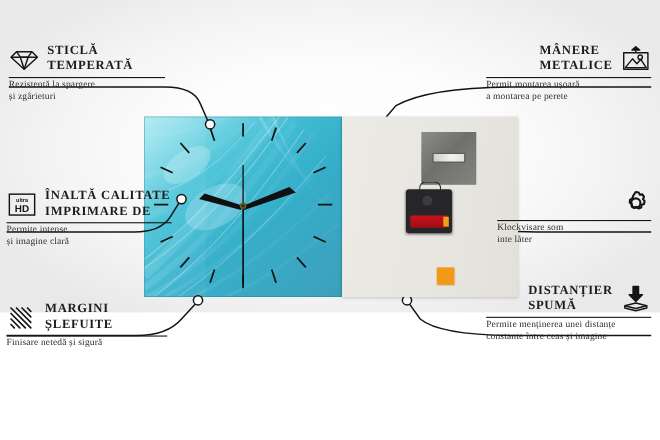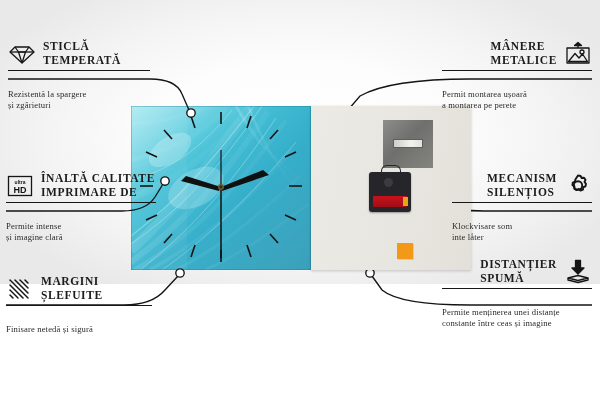--- a/index.html
+++ b/index.html
@@ -29,21 +29,21 @@
     color:#1c1c1c;
     line-height:13.5px;
     text-transform:uppercase;
   }
   .f-rule{height:1px;background:#161616;margin-top:3px;}
   .f-sub{
     font-family:"Liberation Serif",serif;
     font-size:8.6px;
     color:#2b2b2b;
     line-height:10.5px;
-    margin-top:18px;
+    margin-top:0;
     letter-spacing:.15px;
   }
   .icon{flex:0 0 auto;display:block;}
   .back-panel{
     position:absolute;left:311px;top:106px;width:160px;height:164px;
     background:linear-gradient(100deg,#eceae4 0%,#e8e6e0 55%,#e2e0d9 100%);
     box-shadow:0 1px 3px rgba(0,0,0,.20);
   }
   .hanger{
     position:absolute;left:72px;top:14px;width:50px;height:48px;
@@ -287,24 +287,20 @@
     </div>
     <div class="f-rule" style="width:150px;margin-left:auto"></div>
     <div class="f-sub">
       <div>Permit montarea ușoară</div>
       <div>a montarea pe perete</div>
     </div>
   </div>
 
   <div class="feature right" style="left:452px;top:172px;width:140px;">
     <div class="f-head">
-      <div>
-        <div class="f-title">MECANISM</div>
-        <div class="f-title">SILENȚIOS</div>
-      </div>
       <svg class="icon" width="28" height="25" viewBox="0 0 28 25">
         <g fill="none" stroke="#151515" stroke-width="1.9" stroke-linejoin="round">
           <path d="M14 2.5 l2.6 .45 1.1 2.1 2.3 -.35 1.5 2.2 -1 2.1 1.5 1.8 -.55 2.6 -2.2 .85 -.3 2.3 -2.5 .95 -1.85 -1.45 -2.1 1.05 -2.2 -1.35 .1 -2.35 -1.95 -1.3 .35 -2.6 2.15 -1 .55 -2.3 Z"></path>
           <circle cx="14" cy="12.5" r="4.2"></circle>
         </g>
       </svg>
     </div>
     <div class="f-rule" style="width:140px;margin-left:auto"></div>
     <div class="f-sub">
       <div>Klockvisare som</div>

